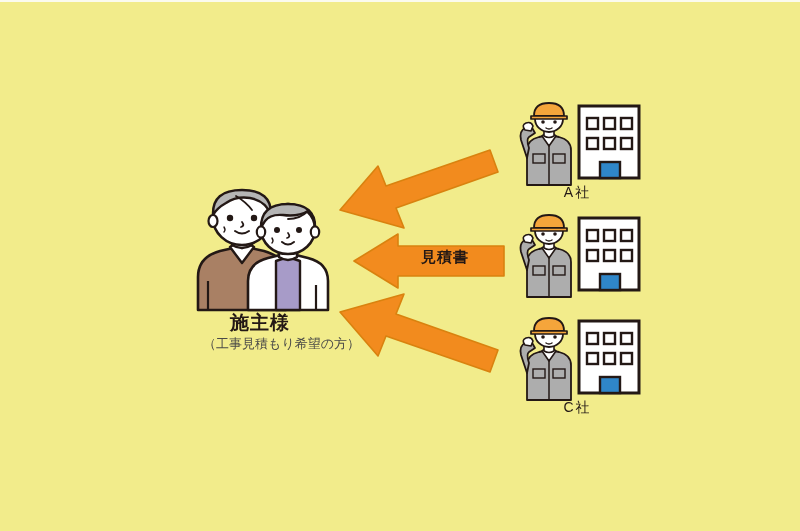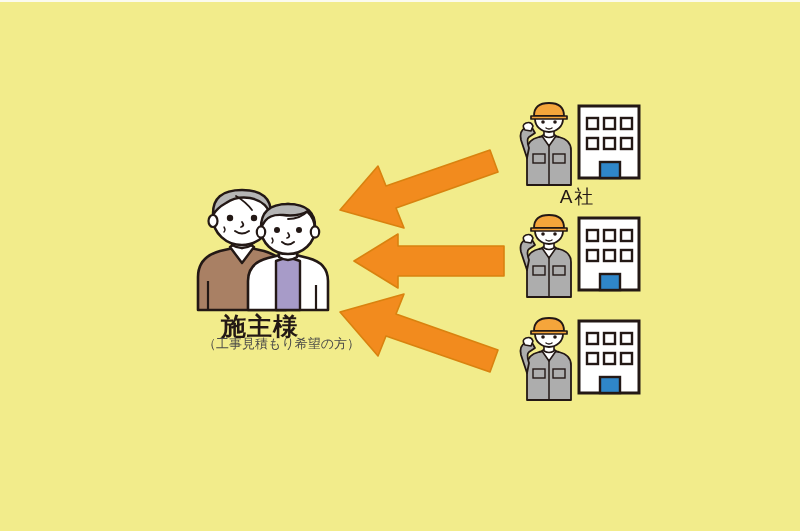--- a/index.html
+++ b/index.html
@@ -27,21 +27,21 @@
   .abs { position: absolute; }
 
   
   #client-group { left: 160px; top: 185px; width: 200px; height: 175px; }
   #client-figure { position: absolute; left: 20px; top: 0; width: 160px; height: 125px; }
   #client-label {
     position: absolute;
     left: 0; top: 125px;
     width: 200px;
     text-align: center;
-    font-size: 25px;
+    font-size: 19px;
     font-weight: 700;
     color: #231815;
     letter-spacing: 1px;
   }
   #client-sublabel {
     position: absolute;
     left: 0; top: 150px;
     width: 200px;
     text-align: right;
     font-size: 13px;
@@ -72,21 +72,21 @@
   .company-group { position: absolute; width: 160px; height: 115px; }
   #company-0 { left: 505px; top: 100px; }
   #company-1 { left: 505px; top: 212px; }
   #company-2 { left: 505px; top: 315px; }
   .company-art { position: absolute; left: 0; top: 0; width: 140px; height: 85px; }
   .company-label {
     position: absolute;
     left: 0; top: 84px;
     width: 145px;
     text-align: center;
-    font-size: 19px;
+    font-size: 14px;
     color: #231815;
     letter-spacing: 2px;
   }
   svg { display: block; overflow: visible; }
 </style>
 </head>
 <body>
 
 <div id="stage">
 
@@ -157,20 +157,21 @@
     <svg viewBox="0 0 160 80" width="160" height="80">
       <path d="M152 6 L160 28 L58 64 L66 84 L2 66 L40 22 L48 42 Z" transform="translate(-2,-6)" fill="#F28B1E" stroke="#D9820F" stroke-width="1.6" stroke-linejoin="round"></path>
     </svg>
   </div>
 
   <div class="arrow-wrap" id="arrow-mid">
     <svg viewBox="0 0 152 58" width="152" height="58">
       <path d="M152 14 L46 14 L46 2 L2 29 L46 56 L46 44 L152 44 Z" fill="#F28B1E" stroke="#D9820F" stroke-width="1.6" stroke-linejoin="round"></path>
     </svg>
   </div>
+  <div id="arrow-mid-label">見積書</div>
 
   <div class="arrow-wrap" id="arrow-bot">
     <svg viewBox="0 0 160 80" width="160" height="80">
       <path d="M2 14 L66 -4 L58 16 L160 52 L152 74 L48 38 L40 58 Z" transform="translate(-2,6)" fill="#F28B1E" stroke="#D9820F" stroke-width="1.6" stroke-linejoin="round"></path>
     </svg>
   </div>
 
   <div class="company-group" id="company-0">
     <div class="company-art">
       <svg viewBox="0 0 140 85" width="140" height="85">
@@ -275,15 +276,16 @@
           <rect x="82" y="18" width="11" height="11" fill="#FFFFFF" stroke="#231815" stroke-width="2.4"></rect>
           <rect x="99" y="18" width="11" height="11" fill="#FFFFFF" stroke="#231815" stroke-width="2.4"></rect>
           <rect x="116" y="18" width="11" height="11" fill="#FFFFFF" stroke="#231815" stroke-width="2.4"></rect>
           <rect x="82" y="38" width="11" height="11" fill="#FFFFFF" stroke="#231815" stroke-width="2.4"></rect>
           <rect x="99" y="38" width="11" height="11" fill="#FFFFFF" stroke="#231815" stroke-width="2.4"></rect>
           <rect x="116" y="38" width="11" height="11" fill="#FFFFFF" stroke="#231815" stroke-width="2.4"></rect>
           <rect x="95" y="62" width="20" height="16" fill="#2F86C8" stroke="#231815" stroke-width="2.4"></rect>
         </g>
       </svg>
     </div>
+    <div class="company-label">C社</div>
   </div>
 
 </div>
 
 </body></html>

